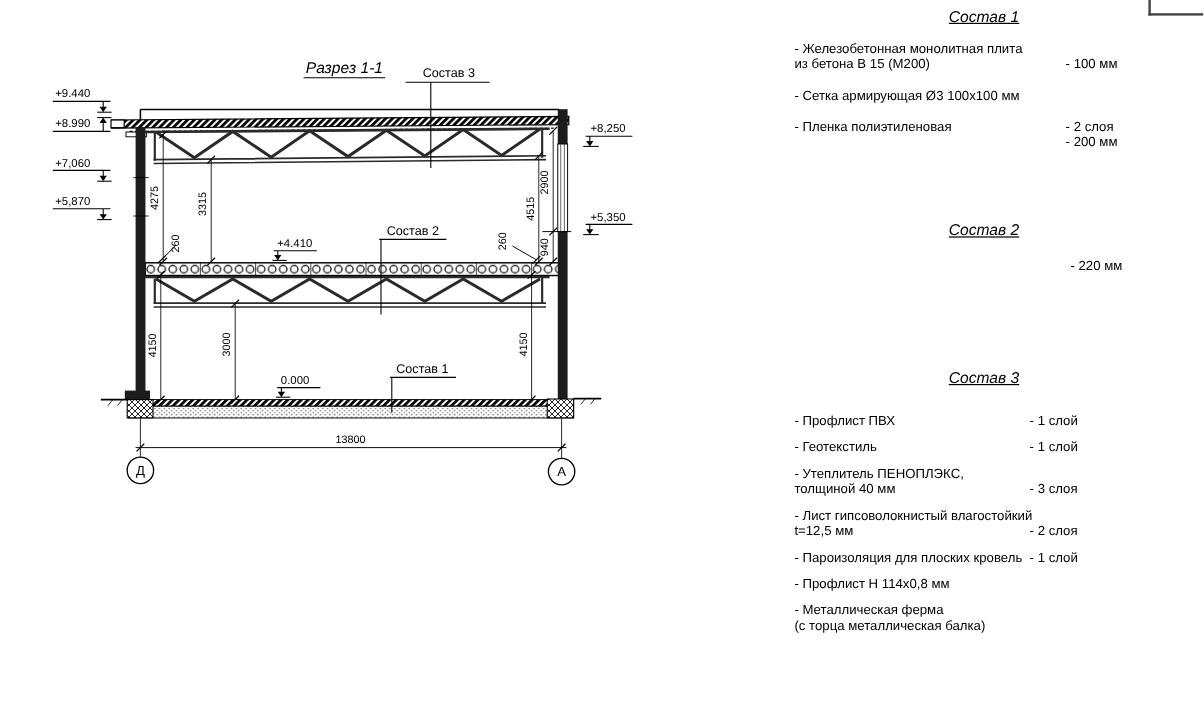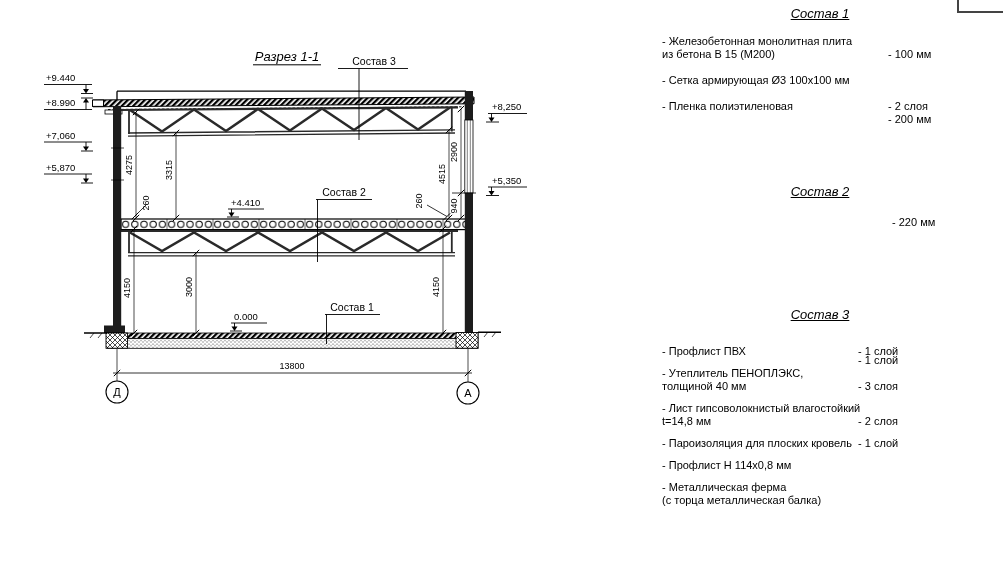--- a/index.html
+++ b/index.html
@@ -251,30 +251,31 @@
       </div>
     </div>
 
     <div class="sec s3" style="top:307px;">
       <div class="sec-h">Состав 3</div>
       <div class="item">
         <span class="nm">- Профлист ПВХ</span>
         <span class="val">- 1 слой</span>
       </div>
       <div class="item">
+        <span class="nm">- Геотекстиль</span>
         <span class="val">- 1 слой</span>
       </div>
       <div class="item">
         <span class="nm">- Утеплитель ПЕНОПЛЭКС,
 толщиной 40 мм</span>
         <span class="val">- 3 слоя</span>
       </div>
       <div class="item">
         <span class="nm" style="max-width:205px">- Лист гипсоволокнистый влагостойкий
-t=14,8 мм</span>
+t=12,5 мм</span>
         <span class="val">- 2 слоя</span>
       </div>
       <div class="item">
         <span class="nm">- Пароизоляция для плоских кровель</span>
         <span class="val">- 1 слой</span>
       </div>
       <div class="item">
         <span class="nm">- Профлист Н 114х0,8 мм</span>
       </div>
       <div class="item">

